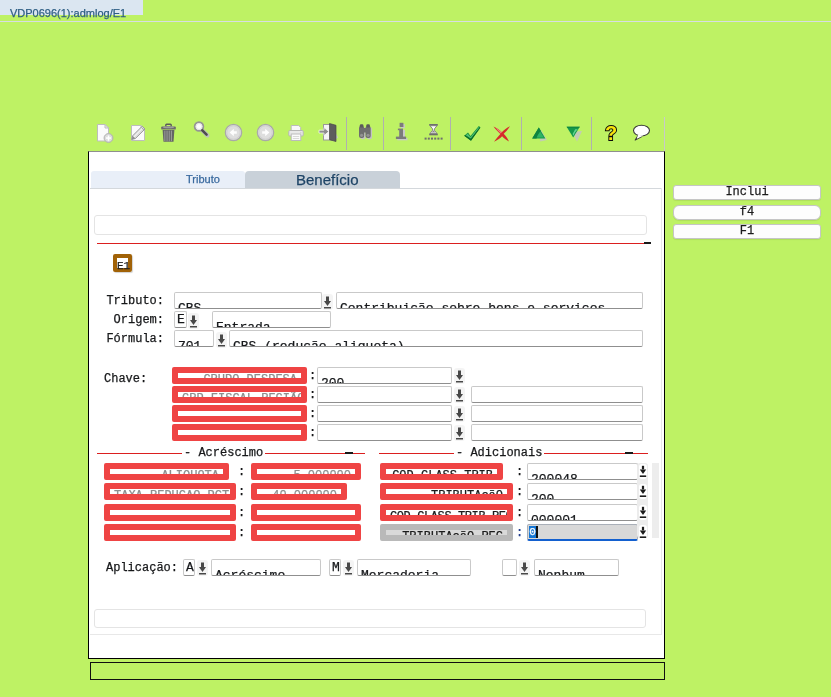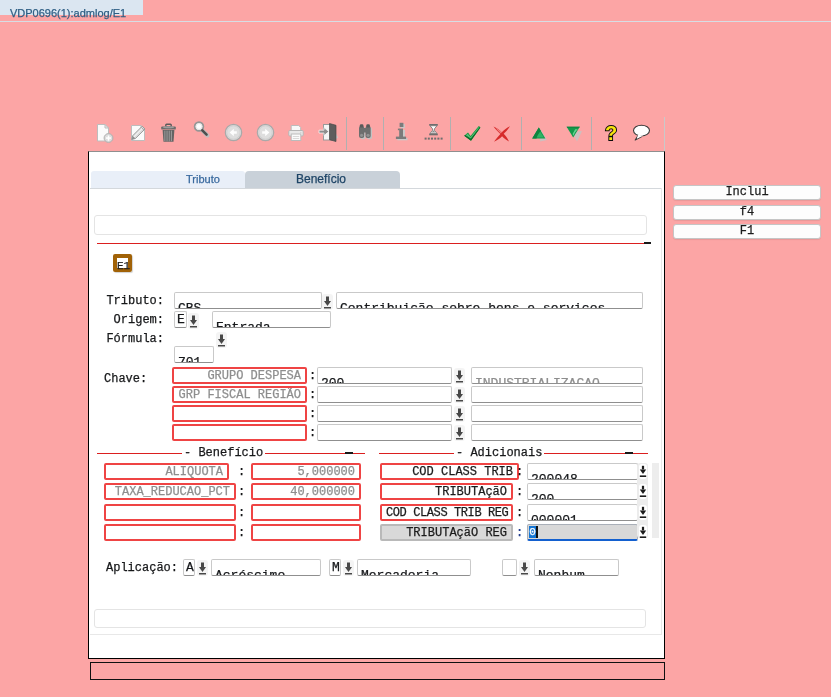--- a/index.html
+++ b/index.html
@@ -1,23 +1,23 @@
 <!DOCTYPE html>
 <html><head>
 <meta charset="utf-8">
 <style>
   html,body{margin:0;padding:0;background:#fff;}
-  #pg{position:relative;width:831px;height:697px;background:#fca5a5;overflow:hidden;
+  #pg{position:relative;width:831px;height:697px;background:#bef264;overflow:hidden;
       font-family:"Liberation Mono",monospace;font-weight:normal;font-size:12px;color:#17181a;
       -webkit-text-stroke:0.25px;}
   .abs{position:absolute;}
   .fld{position:absolute;background:#fff;border:1px solid #c9c9c9;border-bottom-color:#8f8f8f;
        border-radius:2px;box-sizing:border-box;height:17px;line-height:15px;padding:8px 3px 0;
        white-space:pre;overflow:hidden;font-size:13px;color:#16181b;}
-  .lfld{position:absolute;background:#fff;border:2px solid #ef4444;border-radius:2px;
+  .lfld{position:absolute;background:#fff;border:6px solid #ef4444;border-radius:2px;
        box-sizing:border-box;height:17px;line-height:15px;padding:0 4px;white-space:pre;
        overflow:hidden;text-align:right;}
   .mlab{position:absolute;white-space:pre;line-height:16px;height:16px;padding-top:1px;}
   .gray{color:#8e8e8e;}
   .btn{position:absolute;left:673px;width:148px;height:15px;background:#fdfdfd;
        border:1px solid #c5c5c5;border-radius:3px;box-sizing:border-box;text-align:center;
        line-height:13px;color:#1d1d1d;box-shadow:0 1px 1px rgba(0,0,0,0.08);}
   .sep{position:absolute;width:1px;top:117px;height:33px;background:#b0b0b0;}
   .redline{position:absolute;height:1px;background:#db1f1f;}
   svg.arr{position:absolute;z-index:2;}
@@ -169,21 +169,21 @@
   <div class="sep" style="left:521px;"></div>
   <div class="sep" style="left:591px;"></div>
   <div class="abs" style="left:664px;top:117px;width:1px;height:34px;background:#c9c9c9;"></div>
 
   <div class="abs" style="left:88px;top:151px;width:577px;height:508px;box-sizing:border-box;
        border:1px solid #000;border-top-color:#8f8f8f;background:#fff;"></div>
 
   <div class="abs" style="left:91px;top:171px;width:154px;height:17px;background:#e9eff8;border-radius:3px 3px 0 0;"></div>
   <div class="abs" style="left:245px;top:171px;width:155px;height:17px;background:#c9d1d9;border-radius:4px 4px 0 0;"></div>
   <div class="abs" style="left:186px;top:172px;height:19px;line-height:15px;font-family:'Liberation Sans',sans-serif;font-weight:normal;font-size:11px;color:#38699e;">Tributo</div>
-  <div class="abs" style="left:296px;top:172px;height:15px;line-height:15px;font-family:'Liberation Sans',sans-serif;font-weight:normal;font-size:12px;color:#1e4466;">Benefício</div>
+  <div class="abs" style="left:296px;top:172px;height:15px;line-height:15px;font-family:'Liberation Sans',sans-serif;font-weight:normal;font-size:15px;color:#1e4466;">Benefício</div>
   <div class="abs" style="left:90px;top:188px;width:571px;height:1px;background:#d4d8dc;"></div>
 
   <div class="abs" style="left:661px;top:188px;width:1px;height:447px;background:#e8e8e8;"></div>
   <div class="abs" style="left:90px;top:634px;width:571px;height:1px;background:#e8e8e8;"></div>
 
   <div class="abs" style="left:94px;top:215px;width:553px;height:20px;border:1px solid #e4e4e4;border-radius:3px;box-sizing:border-box;"></div>
 
   <div class="redline" style="left:97px;top:243px;width:551px;"></div>
   <div class="abs" style="left:644px;top:242px;width:7px;height:2px;background:#1a1a1a;"></div>
 
@@ -203,39 +203,39 @@
   <div class="fld" style="left:174px;top:311px;width:13px;padding:0 2px;">E</div>
   <svg class="arr" style="left:188px;top:313px" width="11" height="16" viewBox="0 0 11 16">
       <rect x="0" y="0" width="11" height="16" rx="3" fill="#f4f4f4"></rect>
       <rect x="4" y="2.5" width="3" height="4.5" fill="#484848"></rect>
       <path d="M2,7h7l-3.5,5z" fill="#484848"></path>
       <rect x="2" y="13" width="7" height="1.5" fill="#484848"></rect>
     </svg>
   <div class="fld" style="left:212px;top:311px;width:119px;">Entrada</div>
 
   <div class="mlab" style="left:98px;top:330px;width:66px;text-align:right;">Fórmula:</div>
-  <div class="fld" style="left:174px;top:330px;width:40px;margin-top:16px;">701</div>
+  <div class="fld" style="left:174px;top:330px;width:40px;">701</div>
   <svg class="arr" style="left:216px;top:332px" width="11" height="16" viewBox="0 0 11 16">
       <rect x="0" y="0" width="11" height="16" rx="3" fill="#f4f4f4"></rect>
       <rect x="4" y="2.5" width="3" height="4.5" fill="#484848"></rect>
       <path d="M2,7h7l-3.5,5z" fill="#484848"></path>
       <rect x="2" y="13" width="7" height="1.5" fill="#484848"></rect>
     </svg>
+  <div class="fld" style="left:229px;top:330px;width:414px;">CBS (redução aliquota)</div>
 
   <div class="mlab" style="left:104px;top:370px;width:60px;text-align:left;">Chave:</div>
   <div class="lfld gray" style="left:172px;top:367px;width:135px;">GRUPO DESPESA</div>
   <div class="mlab" style="left:309px;top:367px;">:</div>
   <div class="fld" style="left:317px;top:367px;width:135px;">200</div>
   <svg class="arr" style="left:454px;top:368px" width="11" height="16" viewBox="0 0 11 16">
       <rect x="0" y="0" width="11" height="16" rx="3" fill="#f4f4f4"></rect>
       <rect x="4" y="2.5" width="3" height="4.5" fill="#484848"></rect>
       <path d="M2,7h7l-3.5,5z" fill="#484848"></path>
       <rect x="2" y="13" width="7" height="1.5" fill="#484848"></rect>
     </svg>
-  <div class="fld gray" style="left:471px;top:367px;width:172px;">INDUSTRIALIZACAO</div>
   <div class="lfld gray" style="left:172px;top:386px;width:135px;">GRP FISCAL REGIÃO</div>
   <div class="mlab" style="left:309px;top:386px;">:</div>
   <div class="fld" style="left:317px;top:386px;width:135px;"></div>
   <svg class="arr" style="left:454px;top:387px" width="11" height="16" viewBox="0 0 11 16">
       <rect x="0" y="0" width="11" height="16" rx="3" fill="#f4f4f4"></rect>
       <rect x="4" y="2.5" width="3" height="4.5" fill="#484848"></rect>
       <path d="M2,7h7l-3.5,5z" fill="#484848"></path>
       <rect x="2" y="13" width="7" height="1.5" fill="#484848"></rect>
     </svg>
   <div class="fld" style="left:471px;top:386px;width:172px;"></div>
@@ -254,39 +254,39 @@
   <div class="fld" style="left:317px;top:424px;width:135px;"></div>
   <svg class="arr" style="left:454px;top:425px" width="11" height="16" viewBox="0 0 11 16">
       <rect x="0" y="0" width="11" height="16" rx="3" fill="#f4f4f4"></rect>
       <rect x="4" y="2.5" width="3" height="4.5" fill="#484848"></rect>
       <path d="M2,7h7l-3.5,5z" fill="#484848"></path>
       <rect x="2" y="13" width="7" height="1.5" fill="#484848"></rect>
     </svg>
   <div class="fld" style="left:471px;top:424px;width:172px;"></div>
 
   <div class="redline" style="left:97px;top:453px;width:268px;"></div>
-  <div class="mlab" style="left:182px;top:447px;background:#fff;height:12px;line-height:12px;padding:0 2px;">- Benefício</div>
+  <div class="mlab" style="left:182px;top:447px;background:#fff;height:12px;line-height:12px;padding:0 2px;">- Acréscimo</div>
   <div class="abs" style="left:345px;top:452px;width:8px;height:2px;background:#1a1a1a;"></div>
   <div class="redline" style="left:379px;top:453px;width:269px;"></div>
   <div class="mlab" style="left:454px;top:447px;background:#fff;height:12px;line-height:12px;padding:0 2px;">- Adicionais</div>
   <div class="abs" style="left:625px;top:452px;width:8px;height:2px;background:#1a1a1a;"></div>
 
   <div class="lfld gray" style="left:104px;top:463px;width:125px;">ALIQUOTA</div>
   <div class="mlab" style="left:238px;top:463px;">:</div>
   <div class="lfld gray" style="left:251px;top:463px;width:110px;">5,000000</div>
   <div class="lfld gray" style="left:104px;top:483px;width:132px;">TAXA_REDUCAO_PCT</div>
   <div class="mlab" style="left:238px;top:483px;">:</div>
-  <div class="lfld gray" style="left:251px;top:483px;width:110px;">40,000000</div>
+  <div class="lfld gray" style="left:251px;top:483px;width:96px;">40,000000</div>
   <div class="lfld gray" style="left:104px;top:504px;width:132px;"></div>
   <div class="mlab" style="left:238px;top:504px;">:</div>
   <div class="lfld gray" style="left:251px;top:504px;width:110px;"></div>
   <div class="lfld gray" style="left:104px;top:524px;width:132px;"></div>
   <div class="mlab" style="left:238px;top:524px;">:</div>
   <div class="lfld gray" style="left:251px;top:524px;width:110px;"></div>
-  <div class="lfld" style="left:380px;top:463px;width:139px;color:#1b1b1b;">COD CLASS TRIB</div>
+  <div class="lfld" style="left:380px;top:463px;width:123px;color:#1b1b1b;">COD CLASS TRIB</div>
   <div class="mlab" style="left:516px;top:463px;">:</div>
   <div class="fld" style="left:527px;top:463px;width:111px;">200048</div>
   <svg class="arr" style="left:639px;top:464px" width="8" height="15" viewBox="0 0 8 15">
       <rect x="0" y="0" width="8" height="15" rx="3" fill="#fff"></rect>
       <rect x="2.9" y="1.8" width="2.2" height="3.6" fill="#1c1c1c"></rect>
       <path d="M0.8,5.4h6.4l-3.2,4.6z" fill="#1c1c1c"></path>
       <rect x="0.8" y="11.4" width="6.4" height="1.6" fill="#1c1c1c"></rect>
     </svg>
   <div class="lfld" style="left:380px;top:483px;width:133px;color:#1b1b1b;">TRIBUTAçãO</div>
   <div class="mlab" style="left:516px;top:483px;">:</div>
@@ -343,16 +343,16 @@
       <path d="M2,7h7l-3.5,5z" fill="#484848"></path>
       <rect x="2" y="13" width="7" height="1.5" fill="#484848"></rect>
     </svg>
   <div class="fld" style="left:534px;top:559px;width:85px;">Nenhum</div>
 
   <div class="abs" style="left:94px;top:609px;width:552px;height:19px;border:1px solid #e4e4e4;border-radius:3px;box-sizing:border-box;"></div>
 
   <div class="abs" style="left:90px;top:662px;width:575px;height:18px;border:1px solid #101010;box-sizing:border-box;"></div>
 
   <div class="btn" style="top:185px;">Inclui</div>
-  <div class="btn" style="top:205px;">f4</div>
+  <div class="btn" style="top:205px;border-radius:6px;">f4</div>
   <div class="btn" style="top:224px;">F1</div>
 
 </div>
 
 </body></html>

